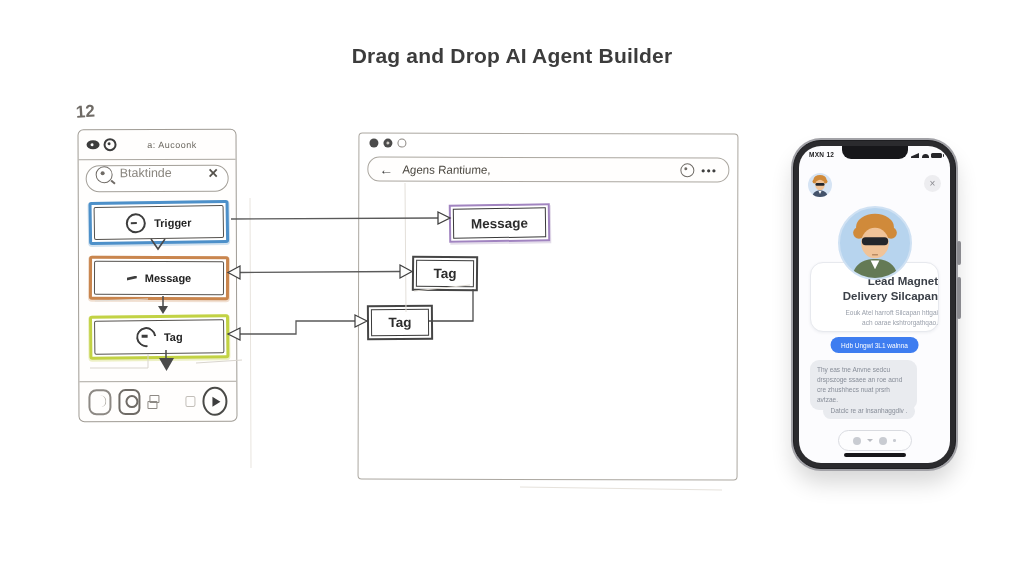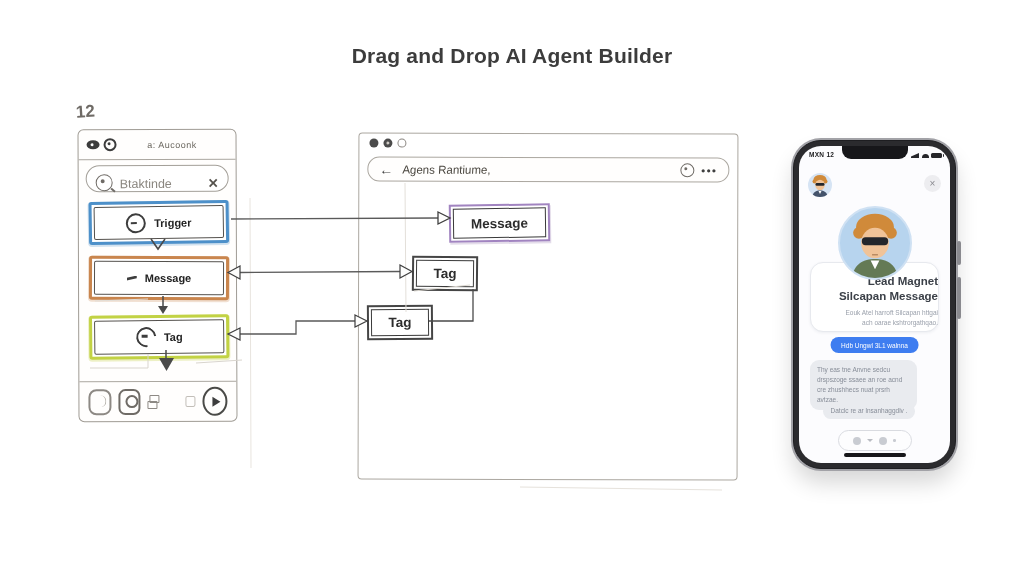--- a/index.html
+++ b/index.html
@@ -17,21 +17,21 @@
     border:1.5px solid #9f9b94;border-radius:6px;background:#fffefd;transform:rotate(-.2deg);}
   .panel-header{position:absolute;left:0;top:0;right:0;height:30px;
     border-bottom:1.3px solid #aba7a0;display:flex;align-items:center;padding:0 8px;box-sizing:border-box;}
   .eye-ic{width:13px;height:9px;background:#3c3c3c;border-radius:50%;position:relative;}
   .eye-ic::after{content:"";position:absolute;left:4px;top:3px;width:3px;height:3px;background:#fff;border-radius:50%;}
   .reccirc-ic{width:9px;height:9px;border:2px solid #3c3c3c;border-radius:50%;margin-left:4px;position:relative;}
   .reccirc-ic::after{content:"";position:absolute;left:2px;top:2px;width:3px;height:3px;background:#3c3c3c;border-radius:50%;}
   .panel-header .hd-title{flex:1;text-align:center;font-size:9px;color:#6b675f;letter-spacing:.5px;}
 
   .searchbar{position:absolute;left:7px;right:7px;top:35px;height:27px;border:1.4px solid #a39f98;
-    border-radius:14px;background:#fff;display:flex;align-items:flex-end;padding:0 9px;box-sizing:border-box;gap:7px;}
+    border-radius:14px;background:#fff;display:flex;align-items:flex-start;padding:0 9px;box-sizing:border-box;gap:7px;}
   .search-ic{width:15px;height:15px;border:1.8px solid #6f6b66;border-radius:50%;position:relative;flex:none;}
   .search-ic::after{content:"";position:absolute;left:4px;top:4px;width:4px;height:4px;background:#6f6b66;border-radius:50%;}
   .search-ic::before{content:"";position:absolute;right:-4px;bottom:-1px;width:5px;height:1.6px;background:#6f6b66;transform:rotate(40deg);}
   .search-text{font-size:12.5px;color:#8a867f;}
   .clear-x{margin-left:auto;font-size:13px;font-weight:700;color:#55524c;cursor:pointer;}
 
   .block{position:absolute;left:10px;width:134px;background:#fff;border-radius:3px;}
   .block .inner{margin:2px;border:1.4px solid #55524e;border-radius:2px;height:calc(100% - 4px);
     display:flex;align-items:center;justify-content:center;gap:8px;box-sizing:border-box;background:#fff;}
   .block .lbl{font-size:11px;font-weight:700;color:#222;}
@@ -277,21 +277,21 @@
           <ellipse cx="24" cy="24" rx="9.5" ry="10.5" fill="#f0c398"></ellipse>
           <rect x="15" y="20" width="18" height="5.5" rx="2.5" fill="#23262b"></rect>
           <path d="M22 32 h4" stroke="#b98b63" stroke-width="1"></path>
           <path d="M8 48 C10 38 16 35 24 35 C32 35 38 38 40 48 Z" fill="#647a55"></path>
           <path d="M21 36 L24 42 L27 36 Z" fill="#ffffff"></path>
         </svg>
       </div>
 
       <div class="chat-card">
         <div class="t">Lead Magnet</div>
-        <div class="t">Silcapan Message</div>
+        <div class="t">Delivery Silcapan</div>
         <div class="b">Eouk Atel harroft Silcapan httgai</div>
         <div class="b" style="margin-top:0">ach oarae kshtrorgathqao.</div>
       </div>
 
       <div class="cta-btn">Hdb Ungwl 3L1 walnna</div>
       <div class="bub bub1">Thy eas tne Anvne sedcu drspszoge ssaee an roe acnd cre zhushhecs nuat prsrh avtzae.</div>
       <div class="bub bub2">Datclc re ar lnsanhaggdlv .</div>
 
       <div class="inputbar">
         <span class="in-c"></span>

